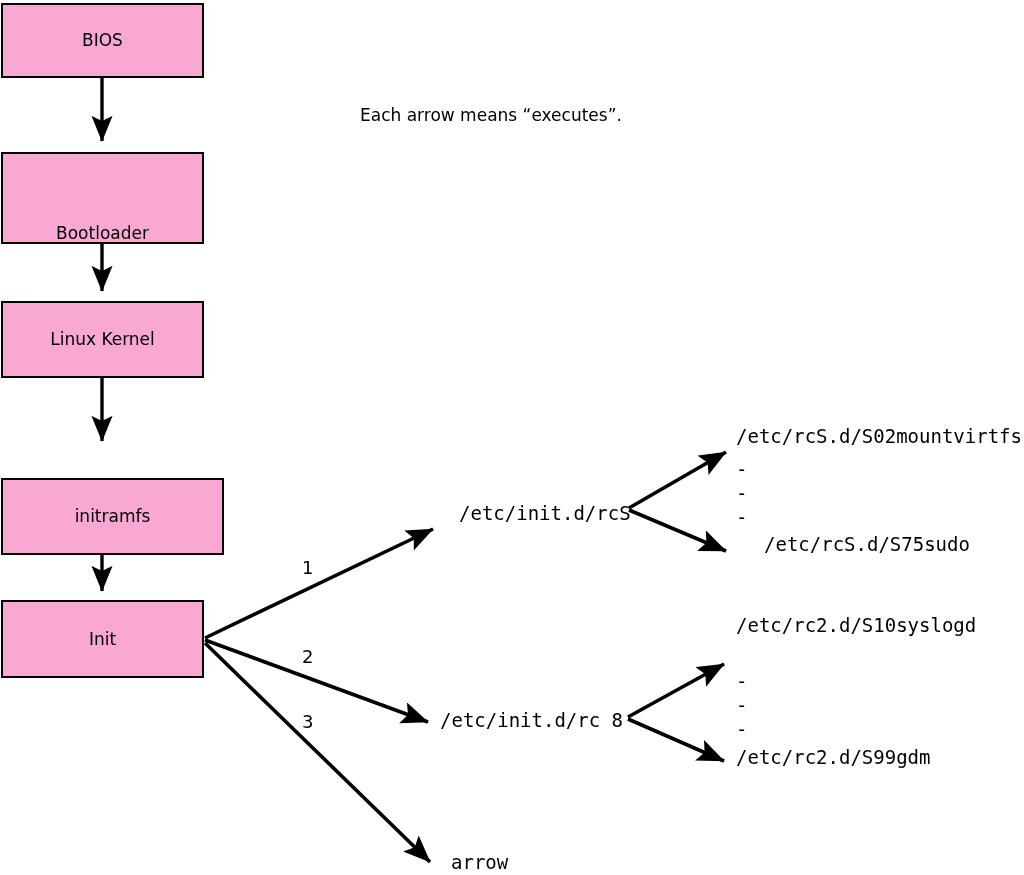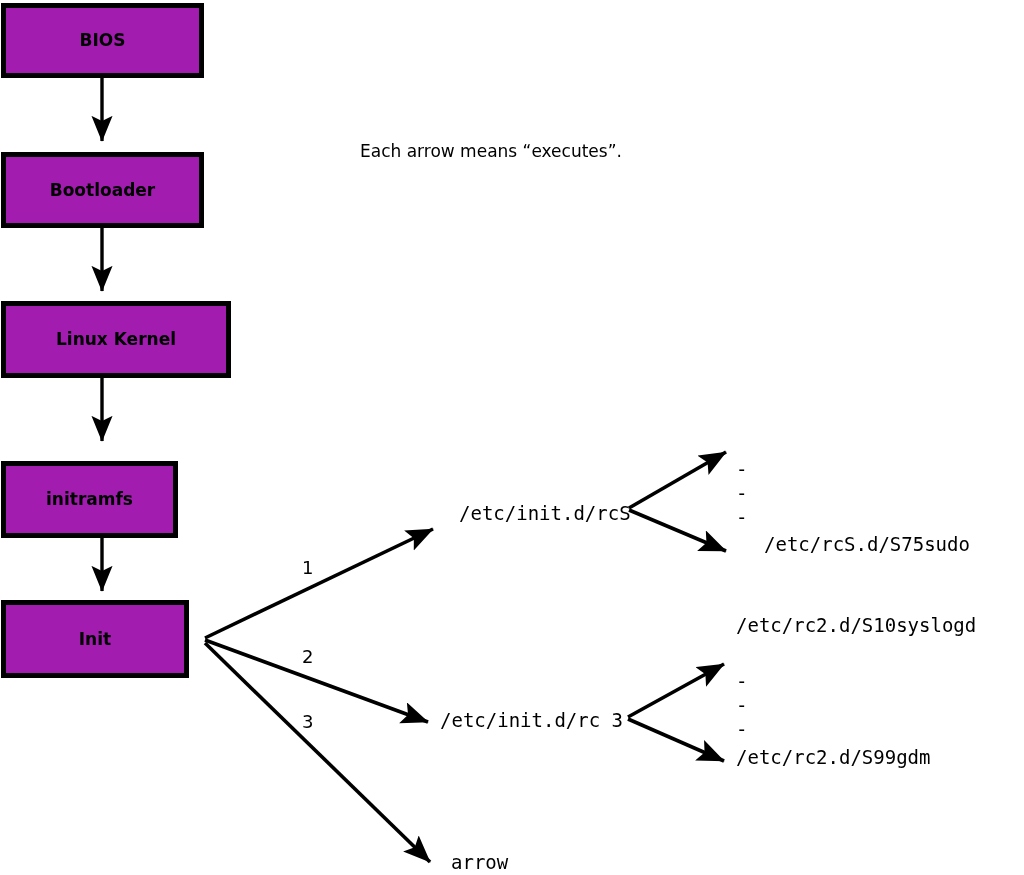--- a/index.html
+++ b/index.html
@@ -18,26 +18,25 @@
   svg.layer {
     position: absolute;
     left: 0;
     top: 0;
     width: 1024px;
     height: 875px;
   }
   .node-box {
     position: absolute;
     box-sizing: border-box;
-    border: 5px solid #000000;
-    background: #a21caf;
+    border: 2px solid #000000;
+    background: #f9a8d4;
     display: flex;
     align-items: center;
     justify-content: center;
-    font-weight: bold;
   }
   .node-label {
     font-family: "DejaVu Sans", "Liberation Sans", sans-serif;
     font-size: 17px;
     color: #000000;
     line-height: 1;
     white-space: nowrap;
   }
   .caption {
     position: absolute;
@@ -100,48 +99,49 @@
     <line x1="629" y1="510" x2="726" y2="551" stroke="#000000" stroke-width="3.6" marker-end="url(#ah)"></line>
 
     <line x1="628" y1="717" x2="724" y2="664" stroke="#000000" stroke-width="3.6" marker-end="url(#ah)"></line>
     <line x1="628" y1="719" x2="724" y2="761" stroke="#000000" stroke-width="3.6" marker-end="url(#ah)"></line>
   </svg>
 
   <div class="node-box" style="left:1px; top:3px; width:203px; height:75px;">
     <span class="node-label">BIOS</span>
   </div>
 
-  <div class="node-box" style="left:1px; top:152px; width:203px; height:76px;">
+  <div class="node-box" style="left:1px; top:152px; width:203px; height:92px;align-items:flex-end;">
     <span class="node-label">Bootloader</span>
   </div>
 
-  <div class="node-box" style="left:1px; top:301px; width:230px; height:77px;">
+  <div class="node-box" style="left:1px; top:301px; width:203px; height:77px;">
     <span class="node-label">Linux Kernel</span>
   </div>
 
-  <div class="node-box" style="left:1px; top:461px; width:177px; height:77px;">
+  <div class="node-box" style="left:1px; top:478px; width:223px; height:77px;">
     <span class="node-label">initramfs</span>
   </div>
 
-  <div class="node-box" style="left:1px; top:600px; width:188px; height:78px;">
+  <div class="node-box" style="left:1px; top:600px; width:203px; height:78px;">
     <span class="node-label">Init</span>
   </div>
 
-  <div class="caption" style="left:360px; top:105px;margin-top:36px;">Each arrow means “executes”.</div>
+  <div class="caption" style="left:360px; top:105px;">Each arrow means “executes”.</div>
 
   <div class="edge-number" style="left:302px; top:559px;">1</div>
   <div class="edge-number" style="left:302px; top:648px;">2</div>
   <div class="edge-number" style="left:302px; top:713px;">3</div>
 
   <div class="mono-label" style="left:459px; top:504px;">/etc/init.d/rcS</div>
 
-  <div class="mono-label" style="left:440px; top:711px;">/etc/init.d/rc 3</div>
+  <div class="mono-label" style="left:440px; top:711px;">/etc/init.d/rc 8</div>
 
   <div class="mono-label" style="left:451px; top:853px;">arrow</div>
 
+  <div class="mono-label" style="left:736px; top:427px;">/etc/rcS.d/S02mountvirtfs</div>
   <div class="dash-mark" style="left:736px; top:460px;">-</div>
   <div class="dash-mark" style="left:736px; top:484px;">-</div>
   <div class="dash-mark" style="left:736px; top:508px;">-</div>
   <div class="mono-label" style="left:736px; top:535px;margin-left:28px;">/etc/rcS.d/S75sudo</div>
 
   <div class="mono-label" style="left:736px; top:616px;">/etc/rc2.d/S10syslogd</div>
   <div class="dash-mark" style="left:736px; top:672px;">-</div>
   <div class="dash-mark" style="left:736px; top:696px;">-</div>
   <div class="dash-mark" style="left:736px; top:720px;">-</div>
   <div class="mono-label" style="left:736px; top:748px;text-align:center;">/etc/rc2.d/S99gdm</div>

